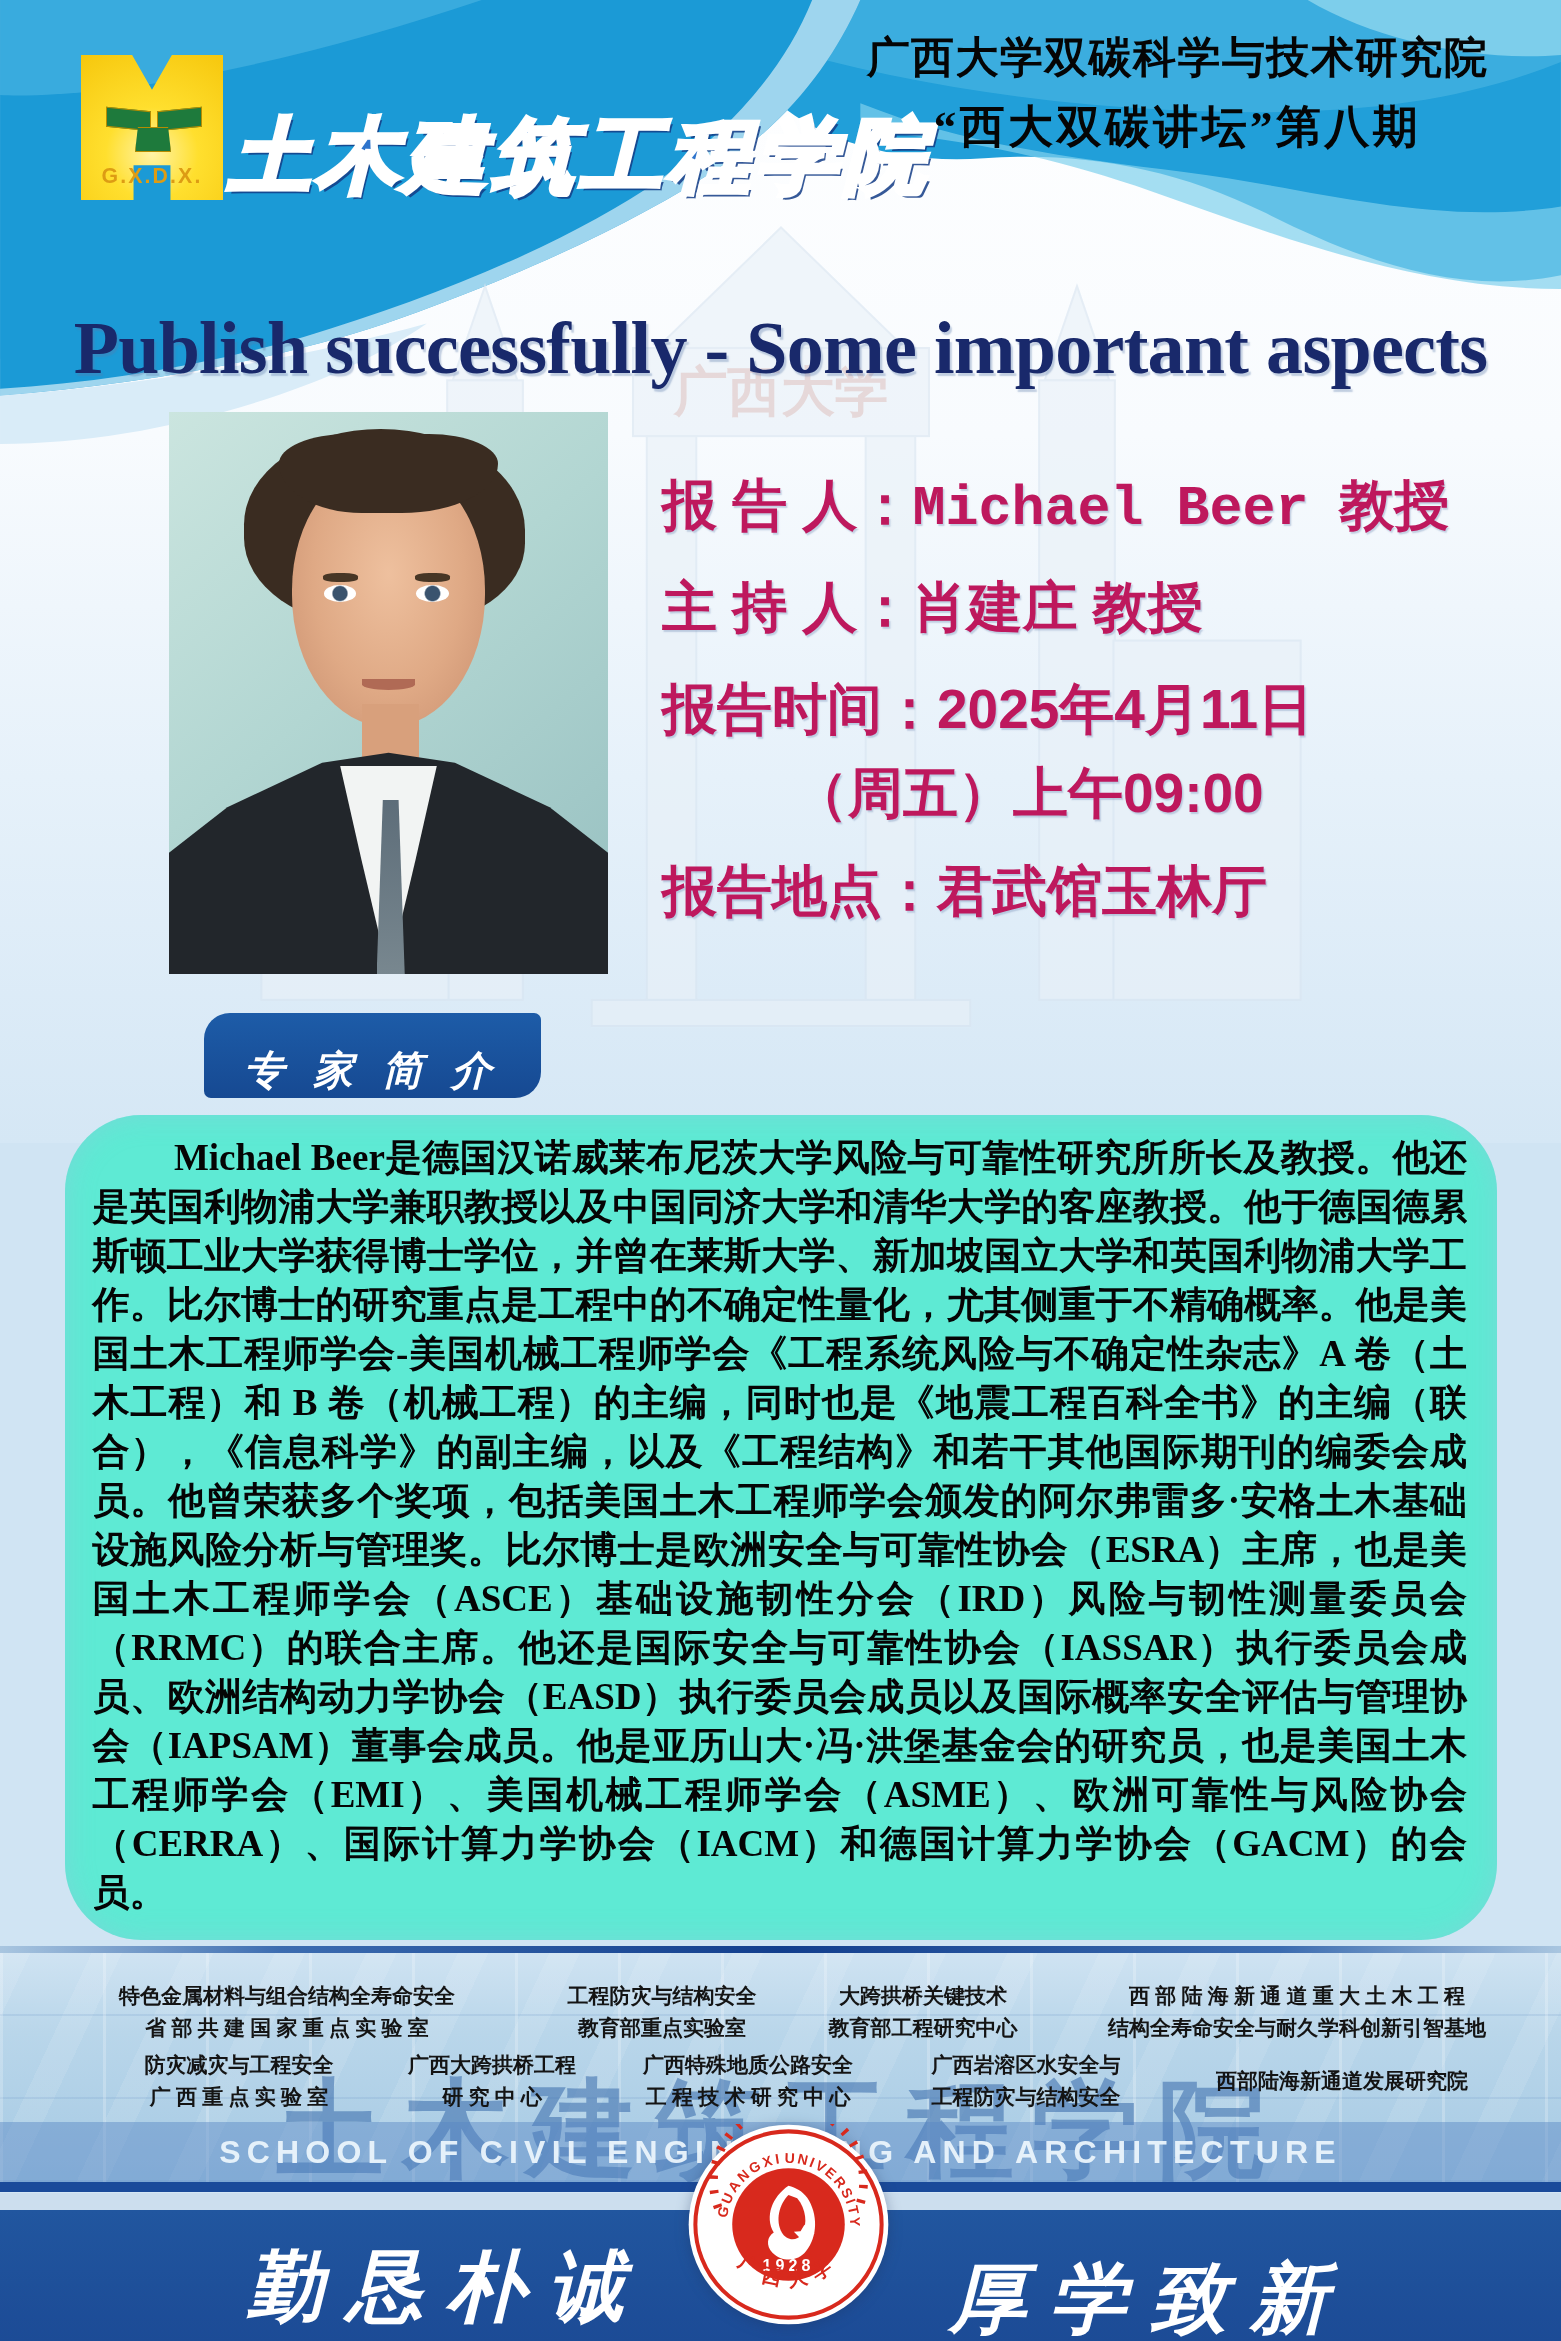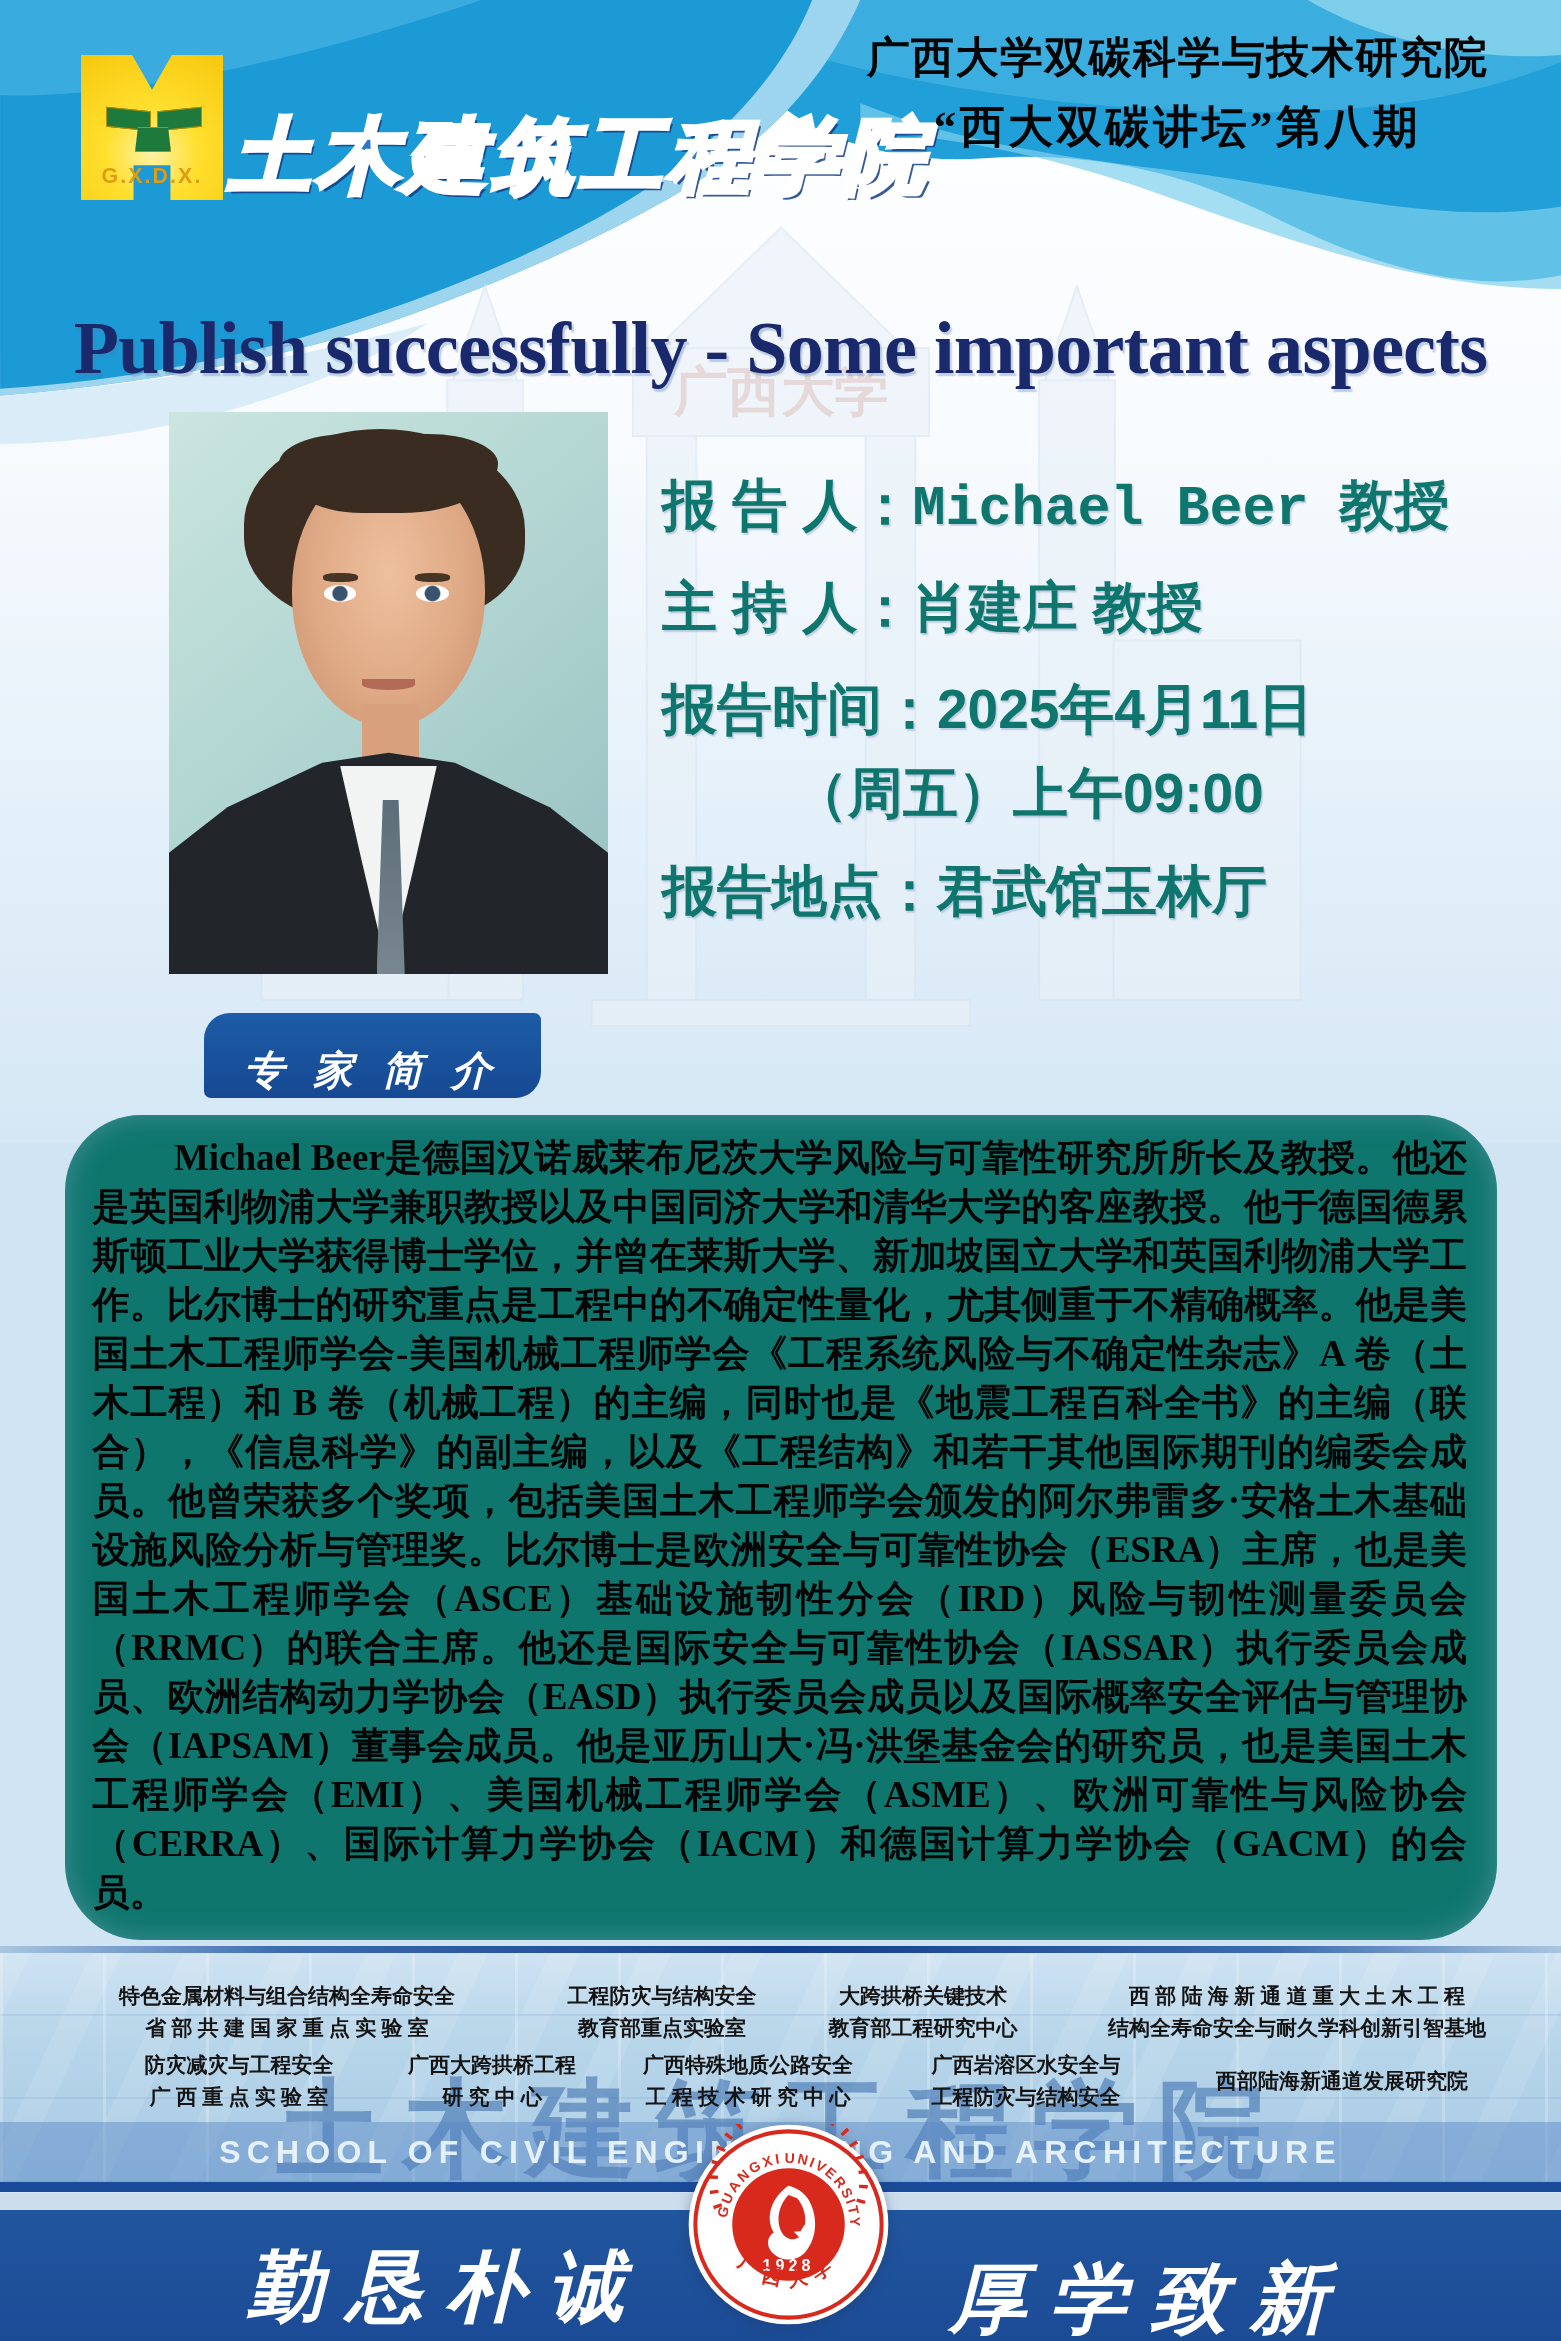--- a/index.html
+++ b/index.html
@@ -61,33 +61,33 @@
   .ph-neck{left:44%;top:52%;width:13%;height:14%;background:#d8a07c;}
   .ph-suit{left:-4%;bottom:-2%;width:108%;height:44%;background:#22262b;
            clip-path:polygon(0 100%,0 52%,16% 28%,36% 10%,50% 6%,64% 10%,84% 28%,100% 52%,100% 100%);}
   .ph-shirt{left:39%;bottom:0;width:22%;height:37%;background:#f2f4f3;
             clip-path:polygon(0 0,100% 0,78% 45%,50% 100%,22% 45%);}
   .ph-tie{left:47.3%;bottom:0;width:6.4%;height:31%;
           background:linear-gradient(180deg,#5d6d79,#78878f);
           clip-path:polygon(22% 0,78% 0,100% 100%,0 100%);}
 
   
-  .info-line{color:#0f766e;font-weight:bold;font-size:55px;white-space:nowrap;
+  .info-line{color:#be185d;font-weight:bold;font-size:55px;white-space:nowrap;
              text-shadow:1.4px 2.1px 1.4px rgba(120,145,185,.4);}
   .mono{font-family:"Liberation Mono","DejaVu Sans Mono",monospace;font-weight:bold;}
 
   
   .expert-btn{left:204px;top:1013px;width:337px;height:85px;
               background:linear-gradient(180deg,#1d5ca8,#164992);
               border-radius:26px 6.9px 26px 6.9px;display:flex;align-items:flex-end;justify-content:center;
               color:#fff;font-family:"Liberation Serif","DejaVu Serif",serif;font-style:italic;
               font-weight:bold;font-size:40px;letter-spacing:9.6px;}
 
   
-  .bio-box{left:65px;top:1115px;width:1432px;height:825px;background:#0f766e;
+  .bio-box{left:65px;top:1115px;width:1432px;height:825px;background:#5eead4;
            border-radius:76px;box-shadow:0 0 27.5px rgba(160,190,220,.35) inset;}
   .bio-text{position:absolute;left:27.5px;right:30px;top:18px;margin:0;
             font-family:"Liberation Serif","DejaVu Serif",serif;
             font-size:37px;line-height:49px;font-weight:bold;color:#050505;
             text-align:justify;text-indent:2.2em;}
 
   
   .divider{left:0;top:1946px;width:1561px;height:6.9px;
            background:linear-gradient(90deg,#a9c6e0 0%,#3c6cb0 18%,#123e8d 50%,#3c6cb0 82%,#a9c6e0 100%);}
 

